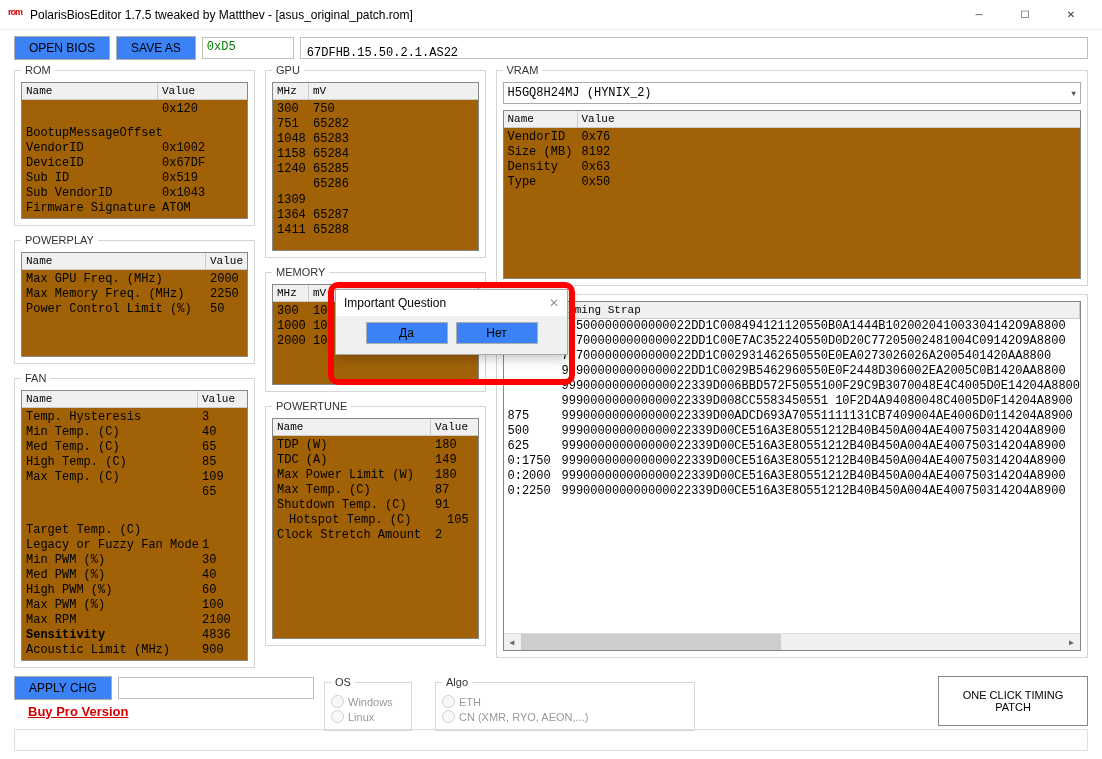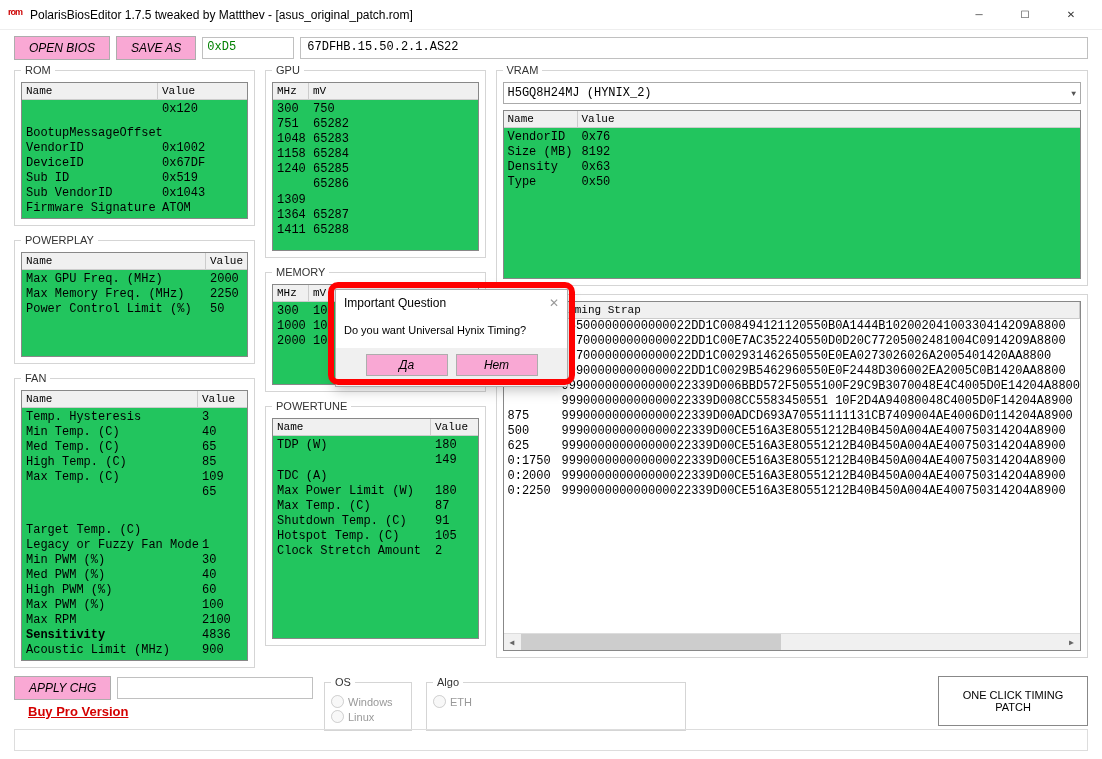--- a/index.html
+++ b/index.html
@@ -25,61 +25,60 @@
 .titlebar .winbtns { display: flex; }
 .titlebar .winbtn { width: 46px; height: 30px; display: flex; align-items: center; justify-content: center; font-size: 10px; color: #333; }
 .toolbar-row {
   display: flex;
   align-items: center;
   gap: 6px;
   padding: 6px 14px 4px 14px;
 }
 .btn {
   border: 1px solid #adadad;
-  background: #f9a8d4;
+  background: #3b82f6;
   padding: 4px 14px;
   font-size: 12px;
   cursor: pointer;
-  font-style: italic;
 }
 .hexbox {
   border: 1px solid #c0c0c0;
   font-family: "Courier New", monospace;
   font-size: 12px;
   padding: 2px 4px;
   background: #fff;
   color: #008000;
   width: 92px;
   height: 22px;
 }
 .biosid {
   border: 1px solid #c0c0c0;
   font-family: "Courier New", monospace;
   font-size: 12px;
-  padding: 2px 6px;
+  padding: 8px 6px;
   background: #fff;
   flex: 1;
   height: 22px;
   min-width: 560px;
 }
 .main {
   display: flex;
   gap: 10px;
   padding: 0 14px;
 }
 .col { display: flex; flex-direction: column; gap: 8px; }
 .col1 { width: 246px; }
 .col2 { width: 246px; }
 .col3 { flex: 1; }
 fieldset {
   border: 1px solid #d5d5d5;
   padding: 6px 6px 6px 6px;
 }
 legend { font-size: 11px; padding: 0 4px; color: #333; }
-.grid { border: 1px solid #888; background: #22c55e; }
+.grid { border: 1px solid #888; background: #a16207; }
 .grid-head {
   display: flex;
   background: #f0f0f0;
   border-bottom: 1px solid #ccc;
 }
 .grid-head > div {
   border-right: 1px solid #ccc;
   padding: 2px 4px;
   font-size: 11px;
   font-family: "Courier New", monospace;
@@ -148,21 +147,21 @@
 .apply-area { display: flex; gap: 6px; align-items: center; width: 300px; }
 .apply-input {
   border: 1px solid #c0c0c0;
   height: 22px;
   width: 196px;
 }
 .buy-link {
   padding: 4px 14px 0 14px;
 }
 .buy-link a { color: #d40000; font-weight: bold; font-size: 13px; text-decoration: underline; }
-.opt-groups { display: flex; gap: 14px; flex: 1; }
+.opt-groups { display: flex; gap: 23px; flex: 1; }
 .opt-groups fieldset { flex-shrink: 0; }
 .opt-groups label { display: flex; align-items: center; gap: 4px; font-size: 11px; color: #999; padding: 1px 0; }
 .opt-groups input[type=radio] { margin: 0; }
 .one-click {
   width: 150px;
   height: 50px;
   border: 1px solid #888;
   text-align: center;
   font-size: 11px;
   display: flex;
@@ -450,37 +449,37 @@
         <div class="grid-head">
           <div style="width:158px">Name</div>
           <div style="flex:1">Value</div>
         </div>
         <div class="grid-body" id="powertune-body" style="min-height:202px">
             <div class="grid-row">
               <div style="width: 158px;">TDP (W)</div>
               <div>180</div>
             </div>
             <div class="grid-row">
-              <div style="width: 158px; margin-top: 16px;">TDC (A)</div>
+              <div style="width: 158px;">TDC (A)</div>
               <div>149</div>
             </div>
             <div class="grid-row">
               <div style="width: 158px;">Max Power Limit (W)</div>
               <div>180</div>
             </div>
             <div class="grid-row">
               <div style="width: 158px;">Max Temp. (C)</div>
               <div>87</div>
             </div>
             <div class="grid-row">
               <div style="width: 158px;">Shutdown Temp. (C)</div>
               <div>91</div>
             </div>
             <div class="grid-row">
-              <div style="width: 158px;">Hotspot Temp. (C)</div>
+              <div style="width: 158px; margin-left: 12px;">Hotspot Temp. (C)</div>
               <div>105</div>
             </div>
             <div class="grid-row">
               <div style="width: 158px;">Clock Stretch Amount</div>
               <div>2</div>
             </div>
           </div>
       </div>
     </fieldset>
   </div>
@@ -608,35 +607,38 @@
           <input type="radio" disabled="" style="">
           <span>Linux</span>
         </label>
     </fieldset>
     <fieldset style="width:260px">
       <legend>Algo</legend>
       <label>
           <input type="radio" disabled="" style="">
           <span>ETH</span>
         </label>
+      <label>
+          <input type="radio" disabled="" style="">
+          <span>CN (XMR, RYO, AEON,...)</span>
+        </label>
     </fieldset>
   </div>
 
   <div class="one-click">ONE CLICK TIMING
 PATCH</div>
 </div>
 
 <div class="statusbar"></div>
 
 <div class="modal-overlay">
   <div class="modal-frame"></div>
   <div class="modal">
     <div class="modal-title">
       <span>Important Question</span>
       <span class="close">✕</span>
     </div>
-    <div class="modal-body">Do you want Universal Hynix Timing?</div>
     <div class="modal-btns">
       <button class="btn">Да</button>
       <button class="btn">Нет</button>
     </div>
   </div>
 </div>
 
 </body></html>

